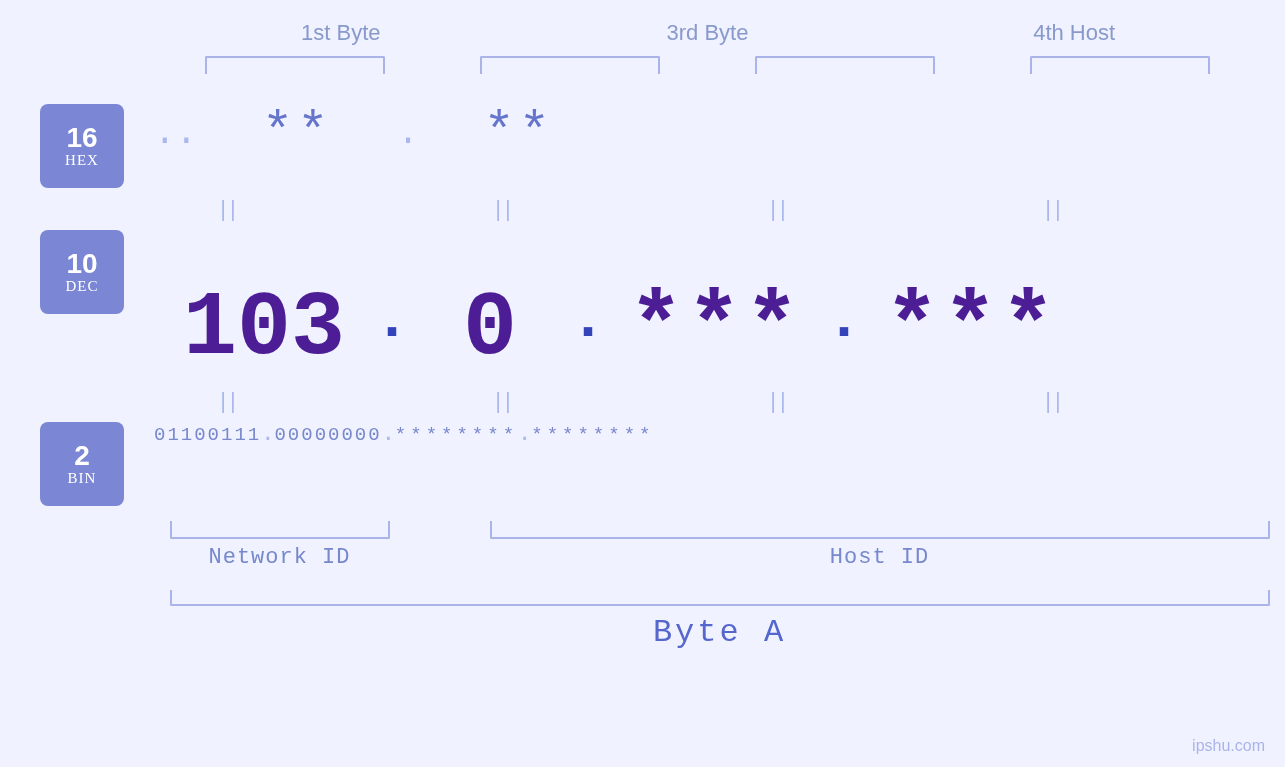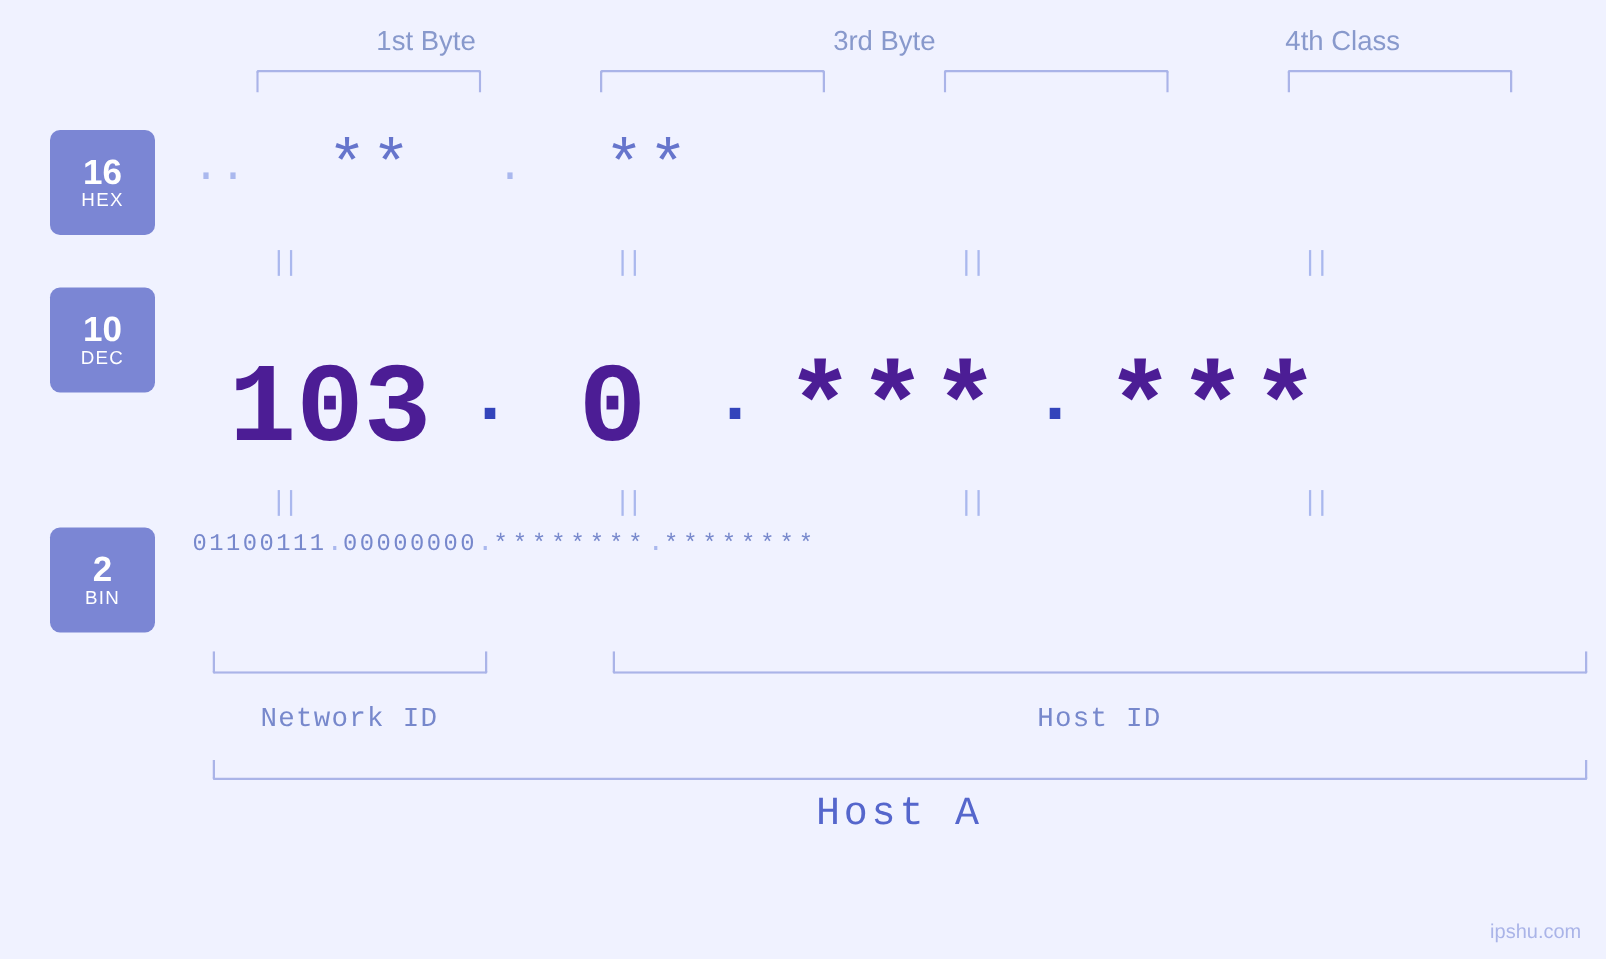--- a/index.html
+++ b/index.html
@@ -84,21 +84,21 @@
       color: white;
       font-size: 28px;
       font-weight: bold;
       font-family: Arial, sans-serif;
       line-height: 1;
     }
 
     .base-label {
       color: white;
       font-size: 15px;
-      font-family: Liberation Sans, sans-serif;
+      font-family: Liberation Serif, serif;
       letter-spacing: 1px;
     }
 
     
     .values-row {
       display: flex;
       align-items: center;
       flex: 1;
     }
 
@@ -197,21 +197,21 @@
       height: 18px;
       border: 2px solid #aab4e8;
       border-top: none;
       border-radius: 0 0 2px 2px;
     }
 
     .bottom-labels {
       display: flex;
       width: 100%;
       justify-content: space-between;
-      margin-top: 24px;
+      margin-top: 6px;
     }
 
     .network-id-label {
       color: #7788cc;
       font-size: 22px;
       width: 220px;
       text-align: center;
       letter-spacing: 1px;
     }
 
@@ -262,21 +262,21 @@
     }
   </style>
 </head>
 <body>
 
 <div class="container">
 
   <div class="byte-labels">
     <div class="byte-label">1st Byte</div>
     <div class="byte-label">3rd Byte</div>
-    <div class="byte-label">4th Class</div>
+    <div class="byte-label">4th Host</div>
   </div>
 
   <div class="bracket-row">
     <div class="bracket"></div>
     <div class="bracket"></div>
     <div class="bracket"></div>
     <div class="bracket"></div>
   </div>
 
   <div class="data-row">
@@ -345,18 +345,18 @@
       <div class="bottom-bracket-host"></div>
     </div>
     <div class="bottom-labels">
       <div class="network-id-label">Network ID</div>
       <div class="host-id-label">Host ID</div>
     </div>
   </div>
 
   <div class="class-row">
     <div class="class-bracket"></div>
-    <div class="class-label">Host A</div>
+    <div class="class-label">Byte A</div>
   </div>
 
   <div class="watermark">ipshu.com</div>
 
 </div>
 
 </body></html>

